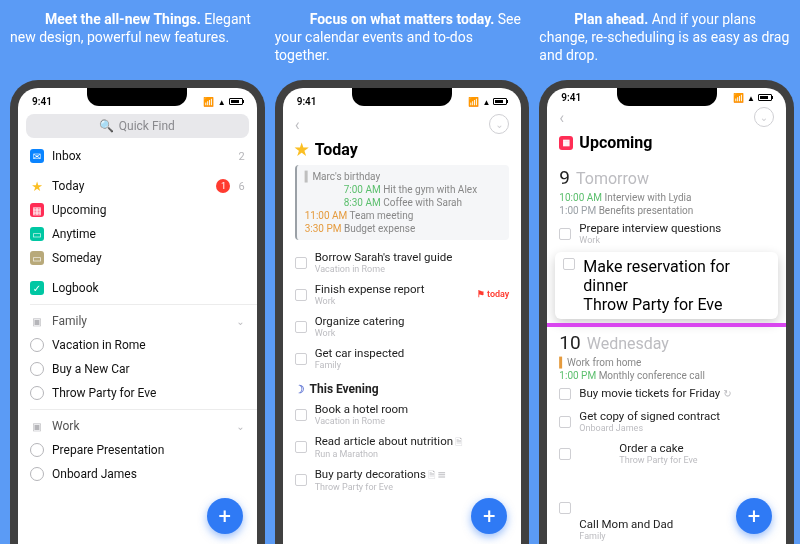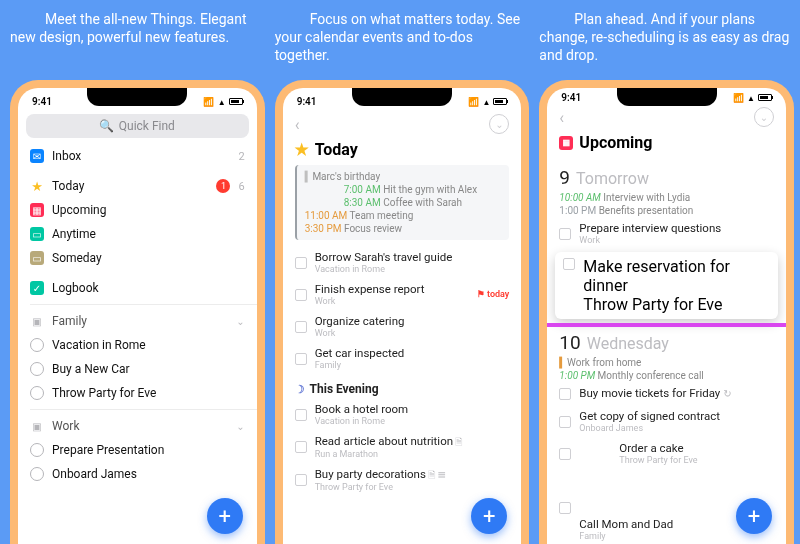--- a/index.html
+++ b/index.html
@@ -5,23 +5,23 @@
   * { margin:0; padding:0; box-sizing:border-box; }
   body {
     width:800px; height:544px; overflow:hidden;
     font-family:-apple-system,BlinkMacSystemFont,"Segoe UI",Roboto,Helvetica,Arial,sans-serif;
     background:#5b9bf5;
     display:flex;
   }
   .panel { flex:1; padding:10px 6px 0 10px; display:flex; flex-direction:column; }
   .panel + .panel { padding-left:4px; }
   .caption { color:#fff; font-size:14px; line-height:18px; margin-bottom:10px; min-height:60px; }
-  .caption b { font-weight:400;padding-left:35px; }
+  .caption b { font-weight:700;padding-left:35px; }
   .phone {
-    background:#fdba74; border-radius:28px 28px 0 0; padding:8px 8px 0 8px;
+    background:#404040; border-radius:28px 28px 0 0; padding:8px 8px 0 8px;
     flex:1; display:flex; flex-direction:column; overflow:hidden;
     position:relative;
   }
   .screen {
     background:#fff; border-radius:20px 20px 0 0; flex:1; overflow:hidden;
     display:flex; flex-direction:column; position:relative;
   }
   .notch {
     position:absolute; top:8px; left:50%; transform:translateX(-50%);
     width:100px; height:18px; background:#000; border-radius:0 0 12px 12px; z-index:5;
@@ -88,21 +88,21 @@
   .flag{color:#ff3b30;font-size:9px;font-weight:600;margin-left:auto;display:flex;gap:2px;align-items:center;}
   .evening{display:flex;align-items:center;gap:5px;padding:8px 12px 2px;font-weight:700;font-size:12px;color:#222;}
   .moon{color:#6b7fd7;font-size:11px;}
   .mini{color:#bcbcc0;font-size:9px;}
 
   .day-head{display:flex;align-items:baseline;gap:6px;padding:4px 12px 2px;border-top:4px solid #d946ef;margin-top:4px;}
   .day-head.first{border-top:none;}
   .day-head .num{font-size:19px;font-weight:400;color:#222;}
   .day-head .dn{font-size:16px;color:#bcbcc0;}
   .ev-line{font-size:10px;padding:1px 12px;color:#888;}
-  .ev-line .g{color:#5bbf6d;font-style:italic;}
+  .ev-line .g{color:#5bbf6d;}
   .ev-line .b{color:#9aa0a6;}
   .dragging{
     margin:3px 8px;background:#fff;border-radius:6px;padding:5px 8px;
     box-shadow:0 4px 12px rgba(0,0,0,0.2);
     display:flex;gap:8px;align-items:flex-start;
   }
 
   .fab{
     position:absolute;right:14px;bottom:10px;width:36px;height:36px;border-radius:50%;
     background:#2f7af5;color:#fff;display:flex;align-items:center;justify-content:center;
@@ -223,21 +223,21 @@
       </div>
       <div class="view-title">
         <span class="icon ic-star">★</span>
         <span>Today</span>
       </div>
       <div class="cal-card" id="s2-cal">
           <div><span class="r">▍</span><span class="t">Marc's birthday</span></div>
           <div><span class="g">7:00 AM</span> <span class="t">Hit the gym with Alex</span></div>
           <div><span class="g">8:30 AM</span> <span class="t">Coffee with Sarah</span></div>
           <div><span class="o">11:00 AM</span> <span class="t">Team meeting</span></div>
-          <div><span class="o">3:30 PM</span> <span class="t">Focus review</span></div>
+          <div><span class="o">3:30 PM</span> <span class="t">Budget expense</span></div>
         </div>
       <div id="s2-todos">
           <div class="todo">
             <span class="checkbox"></span>
             <div style="flex: 1 1 0%;">
               <div class="tt">Borrow Sarah's travel guide</div>
               <div class="sub">Vacation in Rome</div>
             </div>
           </div>
           <div class="todo">

